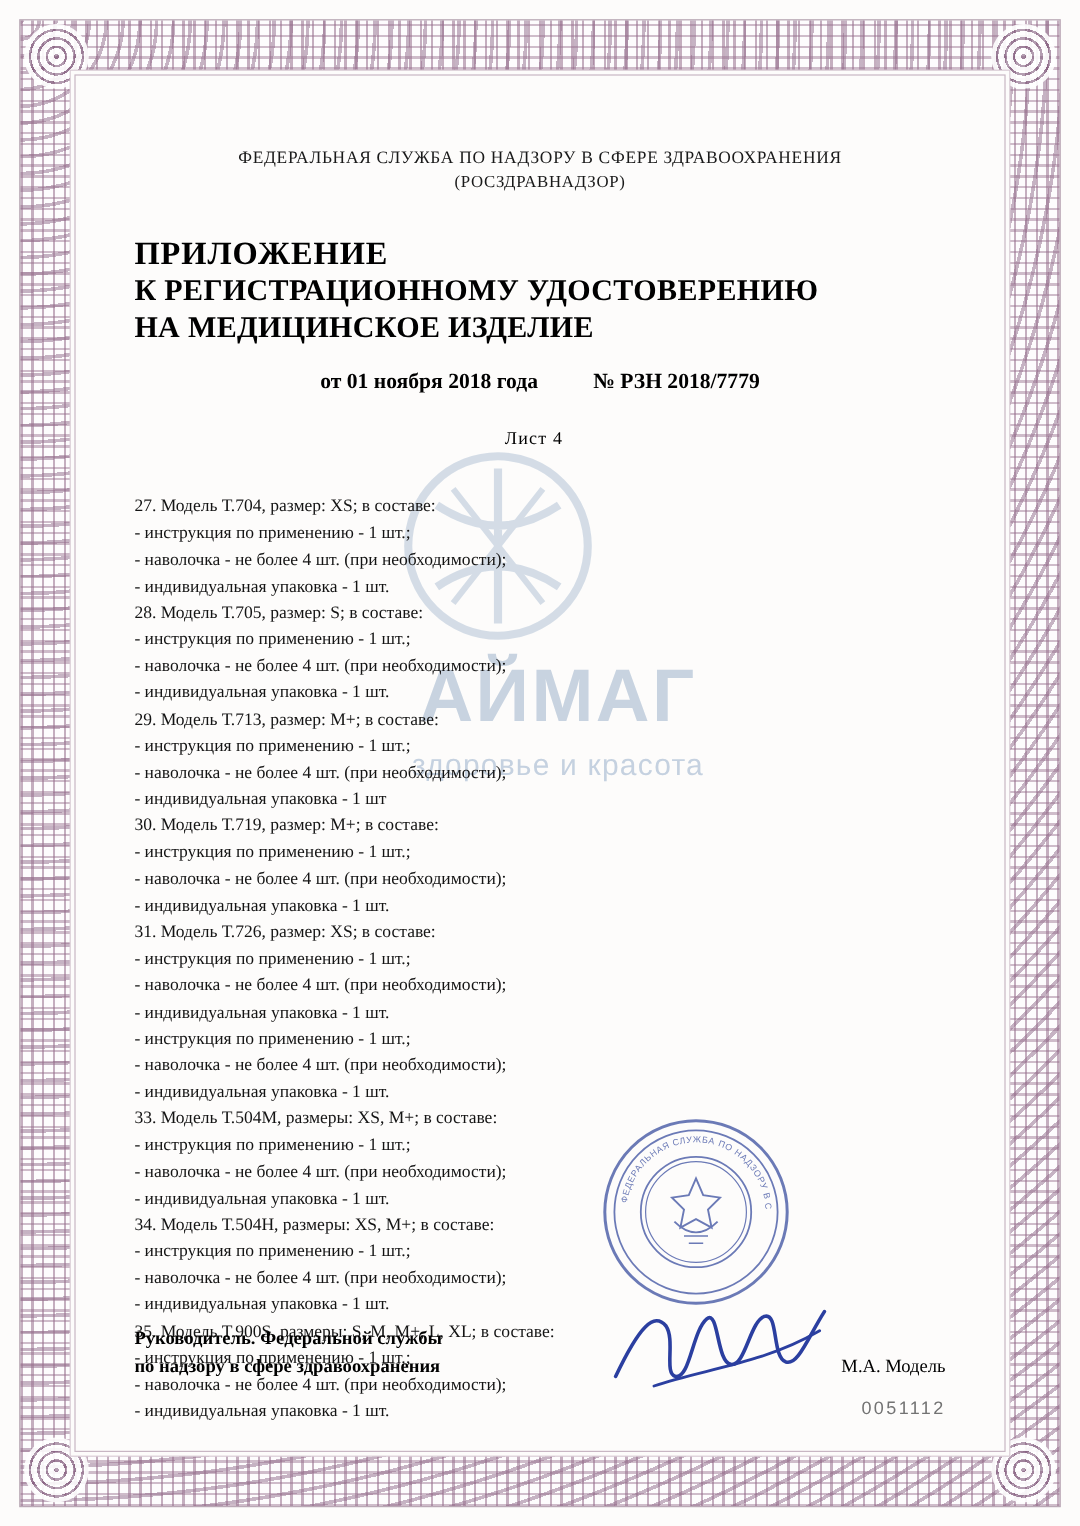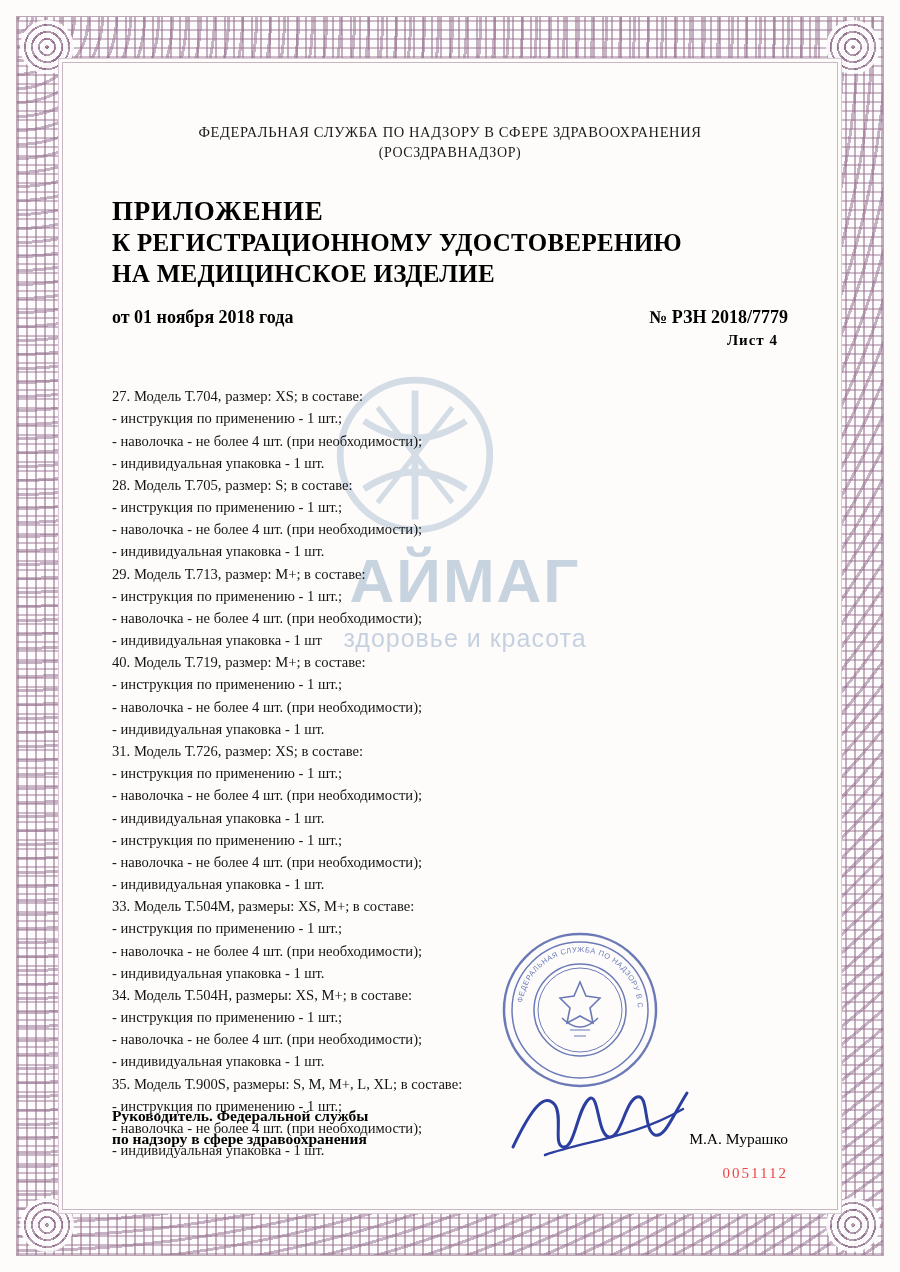--- a/index.html
+++ b/index.html
@@ -94,33 +94,33 @@
     color: #000;
     margin-top: 32px;
     line-height: 1.22;
   }
   .title .t1 { font-size: 27px; letter-spacing: 0.8px; }
   .title .t2 { font-size: 25px; letter-spacing: 0.3px; }
   .title .t3 { font-size: 25px; letter-spacing: 0.3px; }
 
   .docline {
     display: flex;
-    justify-content: space-between;
+    justify-content: center;
     align-items: baseline;
     gap: 46px;
     margin-top: 18px;
     font-weight: bold;
     font-size: 18px;
     color: #000;
   }
   .sheet {
-    text-align: right;
-    font-weight: bold;
+    text-align: center;
+    font-weight: normal;
     font-size: 15px;
-    margin-top: 4px;
+    margin-top: 30px;
     padding-right: 10px;
     letter-spacing: 1px;
   }
 
   .body-list {
     margin-top: 36px;
     font-size: 14.6px;
     color: #141414;
     line-height: 1.52;
     position: relative;
@@ -147,24 +147,24 @@
   }
   .sig-right {
     font-size: 15.5px;
     color: #000;
     padding-bottom: 2px;
   }
   .serial {
     position: absolute;
     right: 42px;
     bottom: 20px;
-    font-family: Liberation Serif, serif;
+    font-family: Liberation Sans, sans-serif;
     font-size: 15px;
     letter-spacing: 2px;
-    color: #ef4444;
+    color: #737373;
     z-index: 5;
     text-align: center;
   }
 
   
   .watermark {
     position: absolute;
     left: 0; right: 0;
     top: 430px;
     text-align: center;
@@ -284,21 +284,21 @@
         <div class="sub">- наволочка - не более 4 шт. (при необходимости);</div>
         <div class="sub">- индивидуальная упаковка - 1 шт.</div>
         <div class="item-head">28. Модель Т.705, размер: S; в составе:</div>
         <div class="sub">- инструкция по применению - 1 шт.;</div>
         <div class="sub">- наволочка - не более 4 шт. (при необходимости);</div>
         <div class="sub">- индивидуальная упаковка - 1 шт.</div>
         <div class="item-head">29. Модель Т.713, размер: М+; в составе:</div>
         <div class="sub">- инструкция по применению - 1 шт.;</div>
         <div class="sub">- наволочка - не более 4 шт. (при необходимости);</div>
         <div class="sub">- индивидуальная упаковка - 1 шт</div>
-        <div class="item-head">40. Модель Т.719, размер: М+; в составе:</div>
+        <div class="item-head">30. Модель Т.719, размер: М+; в составе:</div>
         <div class="sub">- инструкция по применению - 1 шт.;</div>
         <div class="sub">- наволочка - не более 4 шт. (при необходимости);</div>
         <div class="sub">- индивидуальная упаковка - 1 шт.</div>
         <div class="item-head">31. Модель Т.726, размер: XS; в составе:</div>
         <div class="sub">- инструкция по применению - 1 шт.;</div>
         <div class="sub">- наволочка - не более 4 шт. (при необходимости);</div>
         <div class="sub">- индивидуальная упаковка - 1 шт.</div>
         <div class="sub">- инструкция по применению - 1 шт.;</div>
         <div class="sub">- наволочка - не более 4 шт. (при необходимости);</div>
         <div class="sub">- индивидуальная упаковка - 1 шт.</div>
@@ -314,18 +314,18 @@
         <div class="sub">- инструкция по применению - 1 шт.;</div>
         <div class="sub">- наволочка - не более 4 шт. (при необходимости);</div>
         <div class="sub">- индивидуальная упаковка - 1 шт.</div>
       </div>
 
     <div class="signature-block">
       <div class="sig-left">
         <div>Руководитель. Федеральной службы</div>
         <div>по надзору в сфере здравоохранения</div>
       </div>
-      <div class="sig-right">М.А. Мурашко</div>
+      <div class="sig-right">М.А. Модель</div>
     </div>
 
     <div class="serial">0051112</div>
   </div>
 </div>
 
 </body></html>

